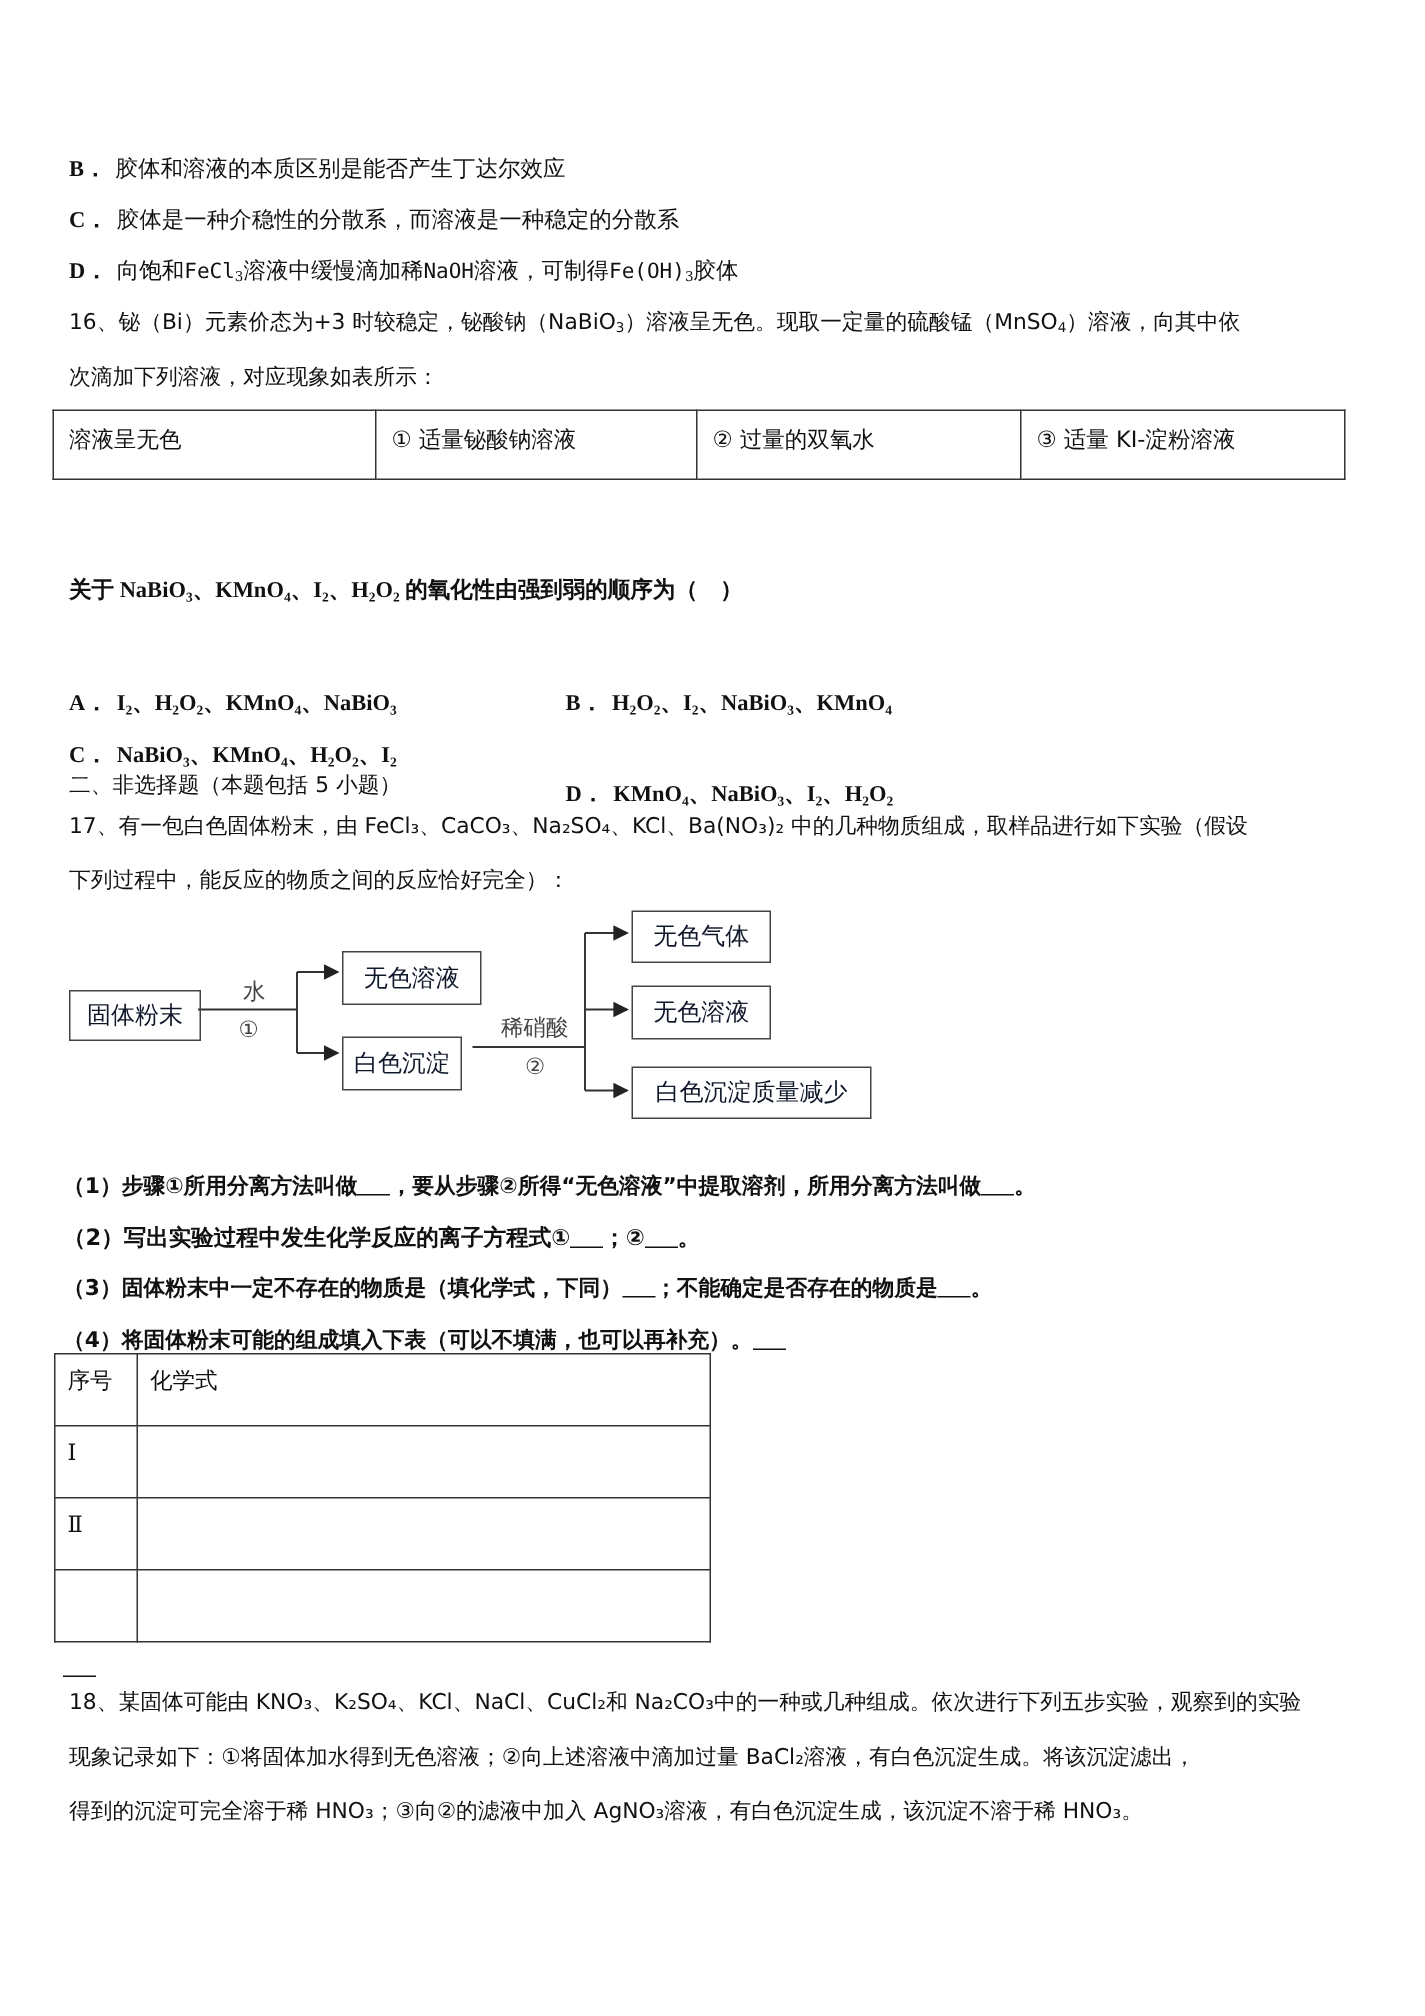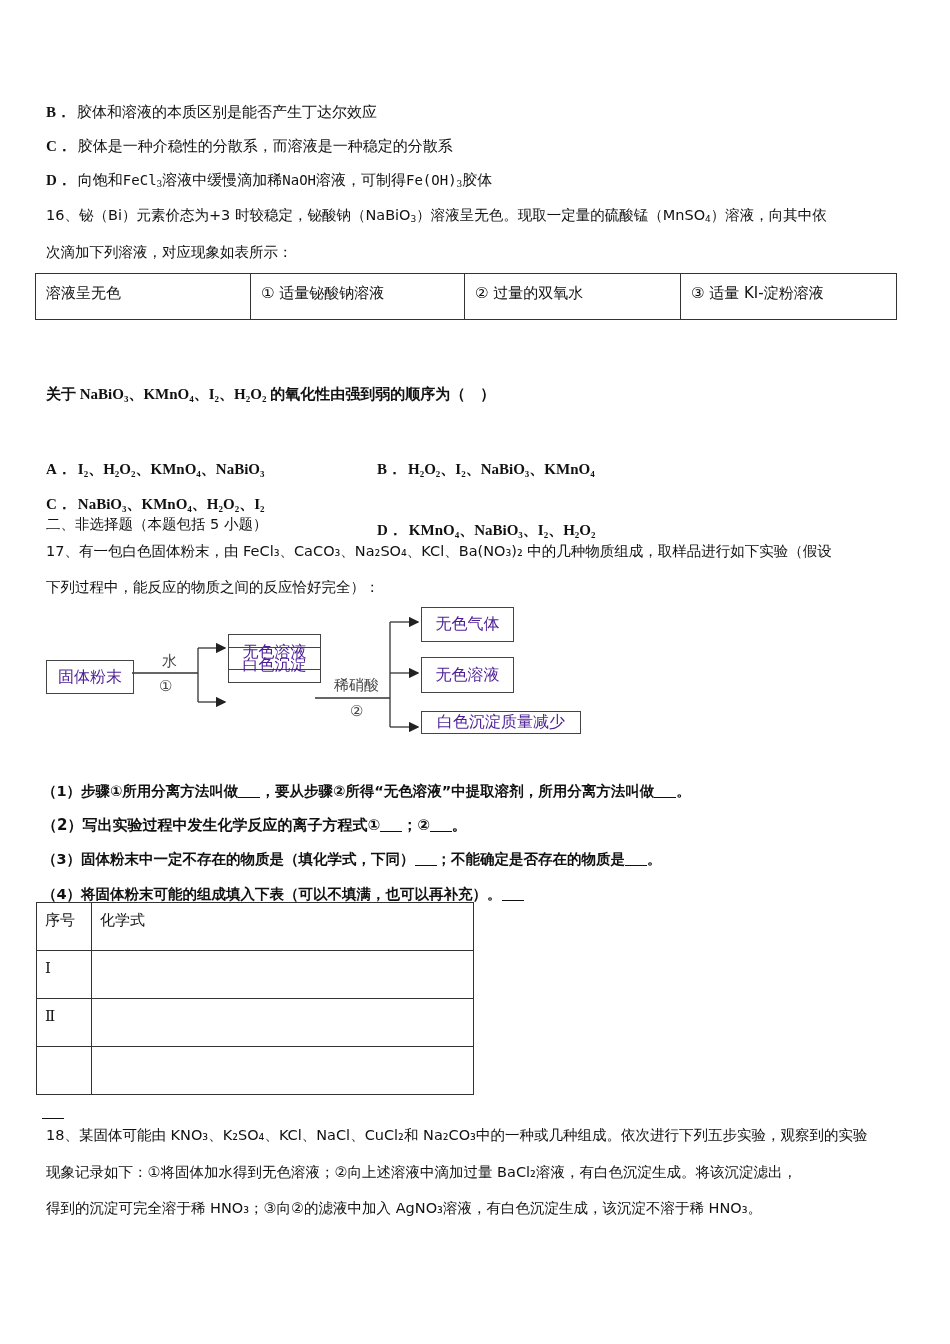--- a/index.html
+++ b/index.html
@@ -31,21 +31,21 @@
   }
   table.comp td {
     border: 1.5px solid #333; height: 48px; box-sizing: border-box;
     vertical-align: top; padding: 8px 0 0 8px;
     font-family: "DejaVu Sans", "Liberation Sans", sans-serif; font-size: 15px;
   }
 
   .diagram { position: absolute; left: 0; top: 0; width: 950px; height: 1344px; pointer-events: none; }
   .box {
     position: absolute; border: 1.5px solid #444; box-sizing: border-box;
-    font-family: "DejaVu Serif", serif; font-size: 16px; color: #4c1d95;
+    font-family: "DejaVu Serif", serif; font-size: 16px; color: #0f172a;
     display: flex; align-items: center; justify-content: center; pointer-events: auto;
   }
   .dlabel {
     position: absolute; font-family: "DejaVu Serif", serif; font-size: 15px; color: #444; pointer-events: auto;
   }
   .blank { display: inline-block; width: 22px; border-bottom: 1.3px solid #111; height: 14px; vertical-align: -2px; }
 </style>
 </head>
 <body>
 
@@ -119,26 +119,26 @@
     <line x1="390" y1="622" x2="418" y2="622" marker-end="url(#arr)"></line>
     <line x1="390" y1="673" x2="418" y2="673" marker-end="url(#arr)"></line>
     <line x1="390" y1="727" x2="418" y2="727" marker-end="url(#arr)"></line>
   </g>
 </svg>
 
 <div class="box" style="left:46px; top:660px; width:88px; height:34px;">固体粉末</div>
 <div class="dlabel" style="left:162px; top:652px;">水</div>
 <div class="dlabel" style="left:159px; top:677px;">①</div>
 <div class="box" style="left:228px; top:634px; width:93px; height:36px;">无色溶液</div>
-<div class="box" style="left:228px; top:647px; width:93px; height:36px;">白色沉淀</div>
+<div class="box" style="left:228px; top:691px; width:80px; height:36px;">白色沉淀</div>
 <div class="dlabel" style="left:334px; top:676px;">稀硝酸</div>
 <div class="dlabel" style="left:350px; top:702px;">②</div>
 <div class="box" style="left:421px; top:607px; width:93px; height:35px;">无色气体</div>
 <div class="box" style="left:421px; top:657px; width:93px; height:36px;">无色溶液</div>
-<div class="box" style="left:421px; top:711px; width:160px; height:23px;">白色沉淀质量减少</div>
+<div class="box" style="left:421px; top:711px; width:160px; height:35px;">白色沉淀质量减少</div>
 
 <div class="line b" style="top:769px; left:42px; font-family:'DejaVu Sans',sans-serif; font-size:14.5px;">
   <span>（1）步骤①所用分离方法叫做</span><span class="blank"></span><span>，要从步骤②所得“无色溶液”中提取溶剂，所用分离方法叫做</span><span class="blank"></span><span>。</span>
 </div>
 <div class="line b" style="top:803px; left:42px; font-family:'DejaVu Sans',sans-serif; font-size:15px;">
   <span>（2）写出实验过程中发生化学反应的离子方程式①</span><span class="blank"></span><span>；②</span><span class="blank"></span><span>。</span>
 </div>
 <div class="line b" style="top:837px; left:42px; font-family:'DejaVu Sans',sans-serif; font-size:14.5px;">
   <span>（3）固体粉末中一定不存在的物质是（填化学式，下同）</span><span class="blank"></span><span>；不能确定是否存在的物质是</span><span class="blank"></span><span>。</span>
 </div>

